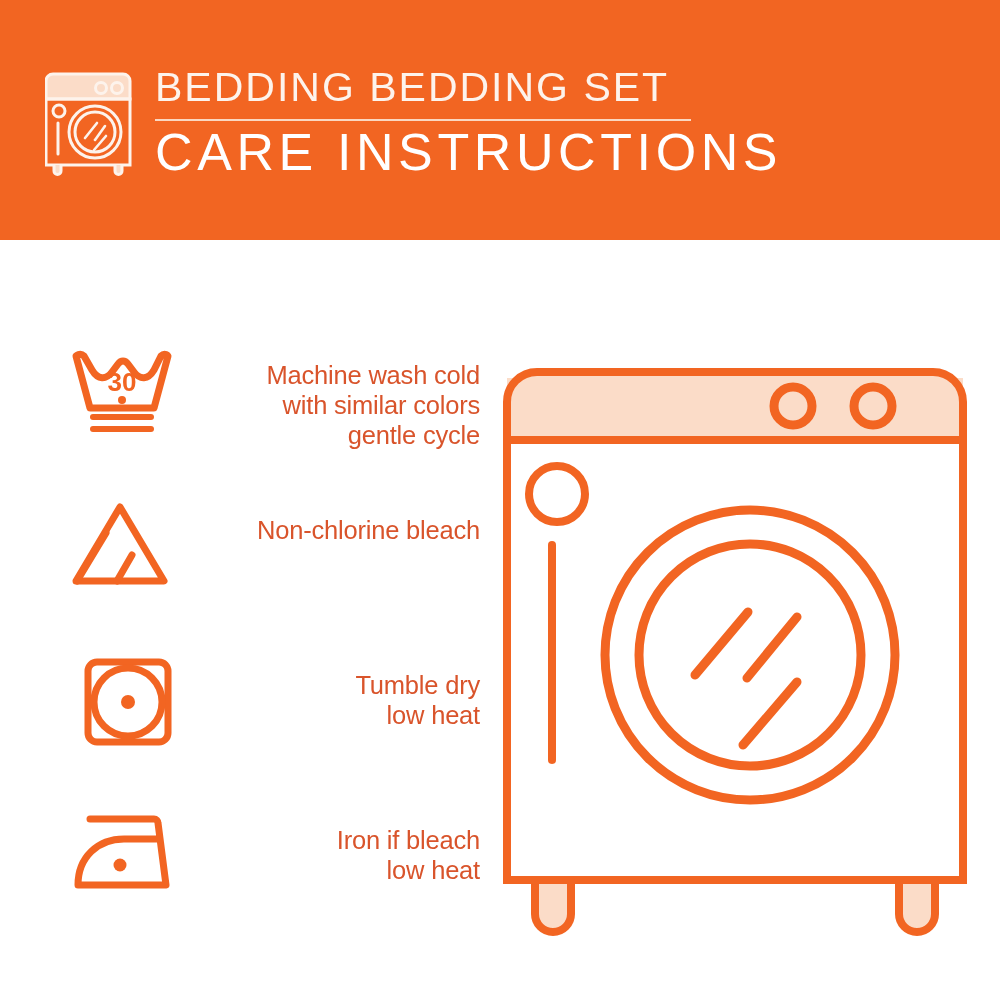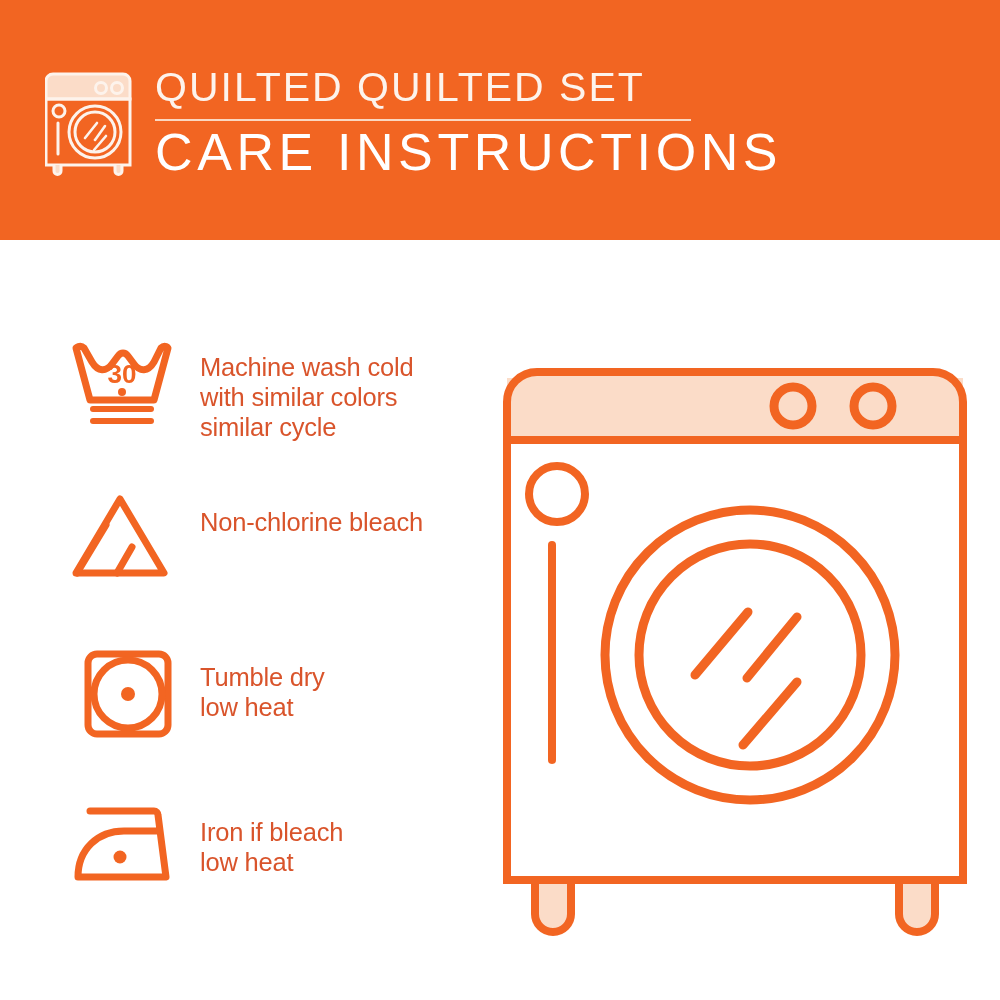--- a/index.html
+++ b/index.html
@@ -75,22 +75,23 @@
     letter-spacing: 4.6px;
     line-height: 46px;
     white-space: nowrap;
     font-family: "Liberation Sans", sans-serif;
   }
 
   
   .instructions {
     position: absolute;
     left: 40px;
-    top: 330px;
+    top: 338px;
     width: 440px;
+    text-align: right;
   }
 
   .instruction-row {
     display: flex;
     align-items: flex-start;
     height: 155px;
   }
 
   .symbol-cell {
     width: 160px;
@@ -155,21 +156,21 @@
           <line x1="40" y1="72" x2="52" y2="57" stroke="#FDF3EC" stroke-width="2.6" stroke-linecap="round"></line>
           <line x1="50" y1="74" x2="60" y2="60" stroke="#FDF3EC" stroke-width="2.6" stroke-linecap="round"></line>
           <line x1="49" y1="84" x2="61" y2="70" stroke="#FDF3EC" stroke-width="2.6" stroke-linecap="round"></line>
 
           <path d="M9 99 v6 a3.5 3.5 0 0 0 7 0 v-6" fill="#FBDCC8" stroke="#FDF3EC" stroke-width="3"></path>
           <path d="M70 99 v6 a3.5 3.5 0 0 0 7 0 v-6" fill="#FBDCC8" stroke="#FDF3EC" stroke-width="3"></path>
         </svg>
       </div>
 
       <div class="header-titles">
-        <div class="title-main">QUILTED QUILTED SET</div>
+        <div class="title-main">BEDDING BEDDING SET</div>
         <div class="title-divider"></div>
         <div class="title-sub">CARE INSTRUCTIONS</div>
       </div>
 
     </div>
   </div>
 
   <div class="instructions">
 
     <div class="instruction-row">
@@ -178,21 +179,21 @@
           <path d="M8 12 C8 12 12 8 16 12 L24 26 C30 36 38 36 44 28 L50 20 C53 16 57 16 60 20 L66 28 C72 36 80 36 86 26 L93 12 C97 8 100 12 100 12 L86 64 L22 64 Z" fill="none" stroke="#F26522" stroke-width="7" stroke-linejoin="round" stroke-linecap="round"></path>
           <text x="54" y="47" text-anchor="middle" font-family="Liberation Sans, sans-serif" font-size="26" font-weight="700" fill="#F26522">30</text>
           <circle cx="54" cy="56" r="4" fill="#F26522"></circle>
           <rect x="22" y="70" width="64" height="6" rx="3" fill="#F26522"></rect>
           <rect x="22" y="82" width="64" height="6" rx="3" fill="#F26522"></rect>
         </svg>
       </div>
       <div class="label-cell">
         <div class="label-line">Machine wash cold</div>
         <div class="label-line">with similar colors</div>
-        <div class="label-line">similar cycle</div>
+        <div class="label-line">gentle cycle</div>
       </div>
     </div>
 
     <div class="instruction-row">
       <div class="symbol-cell">
         <svg viewBox="0 0 104 90" width="104" height="90">
           <path d="M52 8 L96 82 L8 82 Z" fill="none" stroke="#F26522" stroke-width="7" stroke-linejoin="round"></path>
           <line x1="38" y1="34" x2="9" y2="82" stroke="#F26522" stroke-width="7" stroke-linecap="round"></line>
           <line x1="64" y1="56" x2="49" y2="82" stroke="#F26522" stroke-width="7" stroke-linecap="round"></line>
         </svg>

